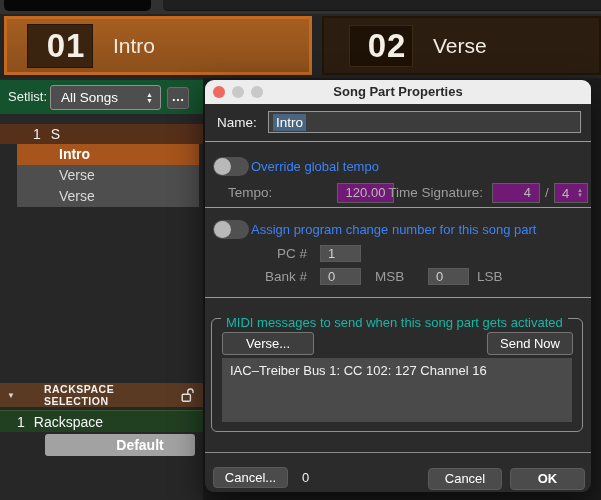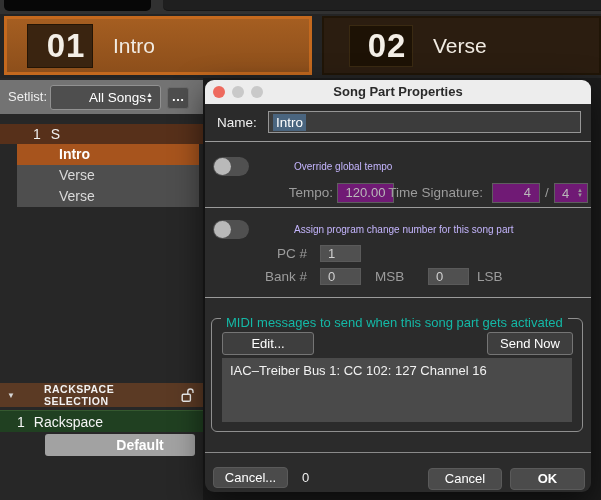--- a/index.html
+++ b/index.html
@@ -18,24 +18,24 @@
   #tile-1 { left:4px; width:308px; border:3px solid var(--accent-orange,#c4691e); background:linear-gradient(180deg,#a55e21,#8d4f1b); }
   #tile-2 { left:322px; width:279px; border:2px solid #201507; background:#2b1d10; }
   .tile-num { width:66px; height:44px; margin-left:20px; display:flex; align-items:center; justify-content:center;
               font-size:33px; font-weight:bold; color:#f4efe7; letter-spacing:1px;padding-left:12px; }
   #tile-1 .tile-num { background:#3a2410; border:1px solid #241505; }
   #tile-2 .tile-num { width:64px; height:42px; margin-left:25px; background:#1d1205; border:1px solid #3a2a12; }
   .tile-name { margin-left:20px; font-size:21px; color:#f1ebe2; }
 
   
   #sidebar { left:0; top:78px; width:203px; height:422px; background:#272727; }
-  #setlist-bar { left:0; top:2px; width:203px; height:34px; background:#737373; }
+  #setlist-bar { left:0; top:2px; width:203px; height:34px; background:#14532d; }
   #setlist-label { left:8px; top:0; height:34px; line-height:34px; font-size:13px; color:#efefef; }
   #setlist-select { left:50px; top:5px; width:111px; height:25px; background:#4e4e4e; border:1px solid #919191; border-radius:3px;
-                    display:flex; align-items:center;text-align:right; }
+                    display:flex; align-items:center; }
   #setlist-value { padding-left:10px; font-size:13.5px; color:#fff; flex:1; }
   .updown { display:flex; flex-direction:column; margin-right:7px; color:#eee; }
   .updown span { font-size:7px; line-height:6px; }
   #setlist-more { left:167px; top:7px; width:22px; height:22px; background:#4e4e4e; border:1px solid #6b6b6b; border-radius:3px;
                   color:#fff; text-align:center; line-height:18px; font-size:13px; font-weight:bold; }
 
   #song-row { left:0; top:46px; width:203px; height:20px; background:var(--song-row-brown,#57301a); color:#f0f0f0;
               font-size:14px; display:flex; align-items:center; }
   #song-row .num { margin-left:33px; } #song-row .nm { margin-left:10px; }
   #parts-list { left:17px; top:66px; width:182px; height:63px; background:#4e4e4e; }
@@ -69,26 +69,26 @@
   #sep1 { top:61px; } #sep2 { top:127px; } #sep3 { top:217px; } #sep4 { top:372px; background:#8a8a8a; }
 
   #name-label { left:12px; top:24px; height:37px; line-height:37px; font-size:13.5px; color:#f0f0f0; }
   #name-input { left:63px; top:31px; width:313px; height:22px; background:#3c3c3c; border:1px solid #969696;
                 display:flex; align-items:center; padding-left:4px; }
   #name-selection { background:var(--selection-blue,#4a657f); color:#fff; padding:1px 3px; font-size:13.5px; }
 
   .toggle { width:36px; height:19px; border-radius:10px; background:#505050; position:absolute; }
   .toggle .knob { position:absolute; left:1px; top:1px; width:17px; height:17px; border-radius:50%; background:#b9b9b9; }
   #toggle-tempo { left:8px; top:77px; } #toggle-pc { left:8px; top:140px; }
-  .toggle-label { height:19px; line-height:19px; font-size:10px; color:#c4b5fd;margin-left:43px; }
+  .toggle-label { height:19px; line-height:19px; font-size:13px; color:#3b82f6; }
   #toggle-tempo-label { left:46px; top:77px; } #toggle-pc-label { left:46px; top:140px; }
 
   .dim-label { color:#9c9c9c; font-size:13.5px; }
   .field { background:#701a75; border:1px solid #5e5e5e; color:#b9b9b9; font-size:13px; }
-  #tempo-label { left:40px; top:103px; width:88px; height:20px; line-height:20px; text-align:right; }
+  #tempo-label { left:23px; top:103px; width:88px; height:20px; line-height:20px; }
   #tempo-field { left:132px; top:103px; width:57px; height:20px; line-height:18px; text-align:center; }
   #timesig-label { left:148px; top:103px; width:130px; height:20px; line-height:20px; text-align:right; }
   #ts-num { left:287px; top:103px; width:48px; height:20px; line-height:18px; text-align:right; padding-right:8px; }
   #ts-slash { left:340px; top:103px; height:20px; line-height:20px; }
   #ts-combo { left:349px; top:103px; width:34px; height:20px; display:flex; align-items:center; }
   #ts-combo .val { padding-left:7px; color:#b9b9b9; flex:1; }
   #ts-combo .updown { margin-right:4px; color:#9a9a9a; }
   #ts-combo .updown span { font-size:6px; line-height:5px; }
 
   #pc-label { left:40px; top:165px; width:62px; height:17px; line-height:17px; text-align:right; }
@@ -215,21 +215,21 @@
   <div id="pc-field" class="abs">1</div>
   <div id="bank-label" class="dim-label abs">Bank #</div>
   <div id="bank-msb-field" class="abs">0</div>
   <div id="msb-label" class="dim-label abs">MSB</div>
   <div id="bank-lsb-field" class="abs">0</div>
   <div id="lsb-label" class="dim-label abs">LSB</div>
   <div id="sep3" class="sep abs"></div>
 
   <div id="midi-group" class="abs"></div>
   <div id="midi-legend" class="abs">MIDI messages to send when this song part gets activated</div>
-  <div id="edit-btn" class="dlg-btn abs">Edit...</div>
+  <div id="edit-btn" class="dlg-btn abs">Verse...</div>
   <div id="sendnow-btn" class="dlg-btn abs">Send Now</div>
   <div id="midi-list" class="abs">
     <div id="midi-msg">IAC–Treiber Bus 1: CC 102: 127 Channel 16</div>
   </div>
   <div id="sep4" class="sep abs"></div>
 
   <div id="actions-btn" class="footer-btn abs">Cancel...</div>
   <div id="actions-count" class="abs">0</div>
   <div id="cancel-btn" class="footer-btn abs">Cancel</div>
   <div id="ok-btn" class="footer-btn abs">OK</div>

